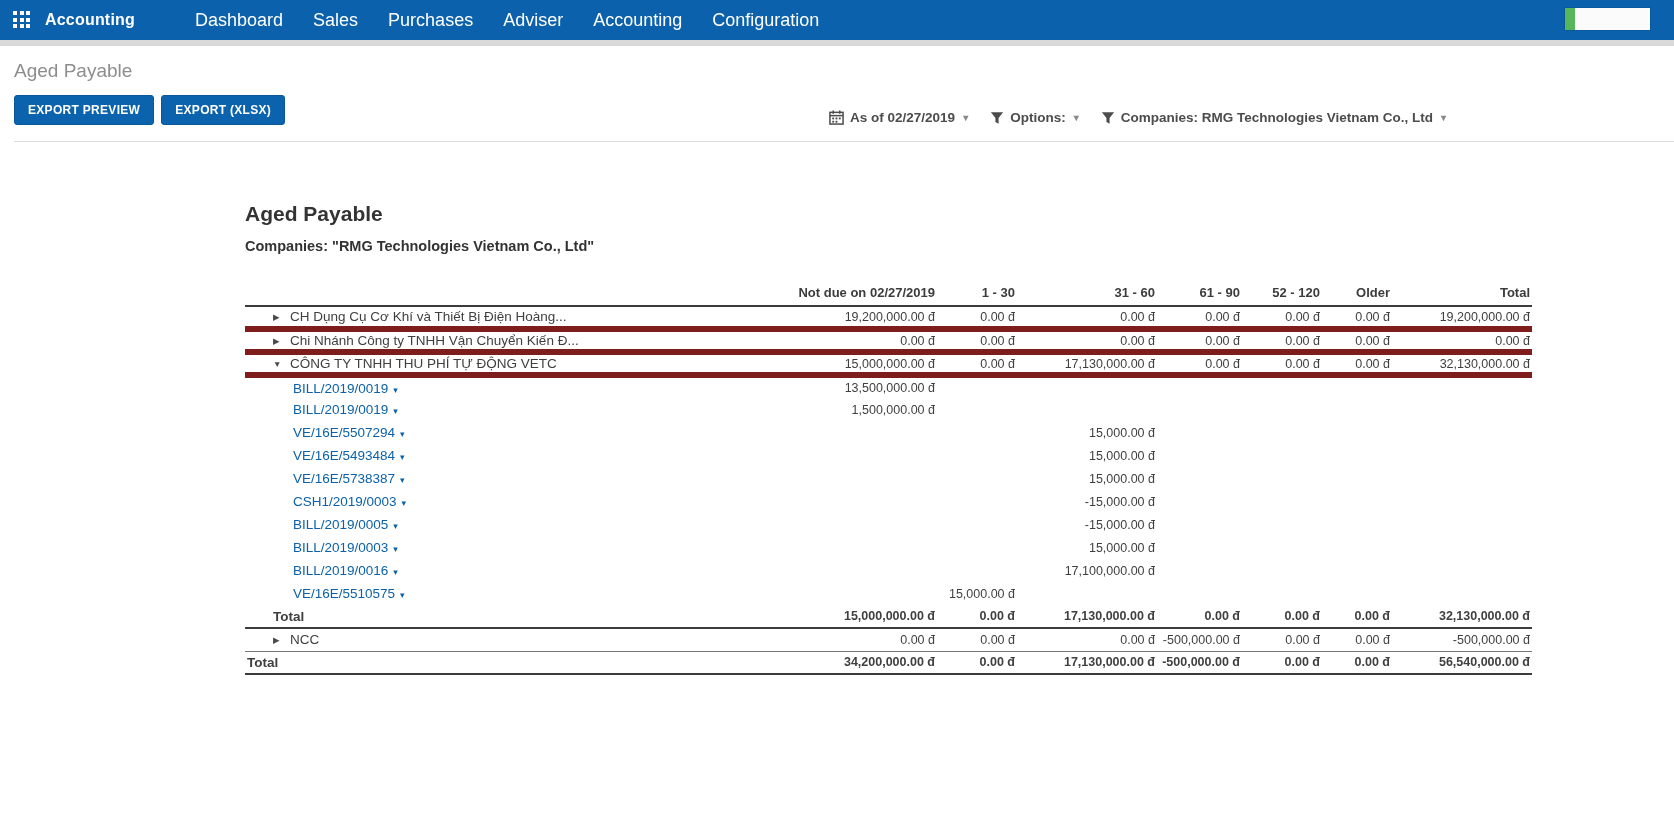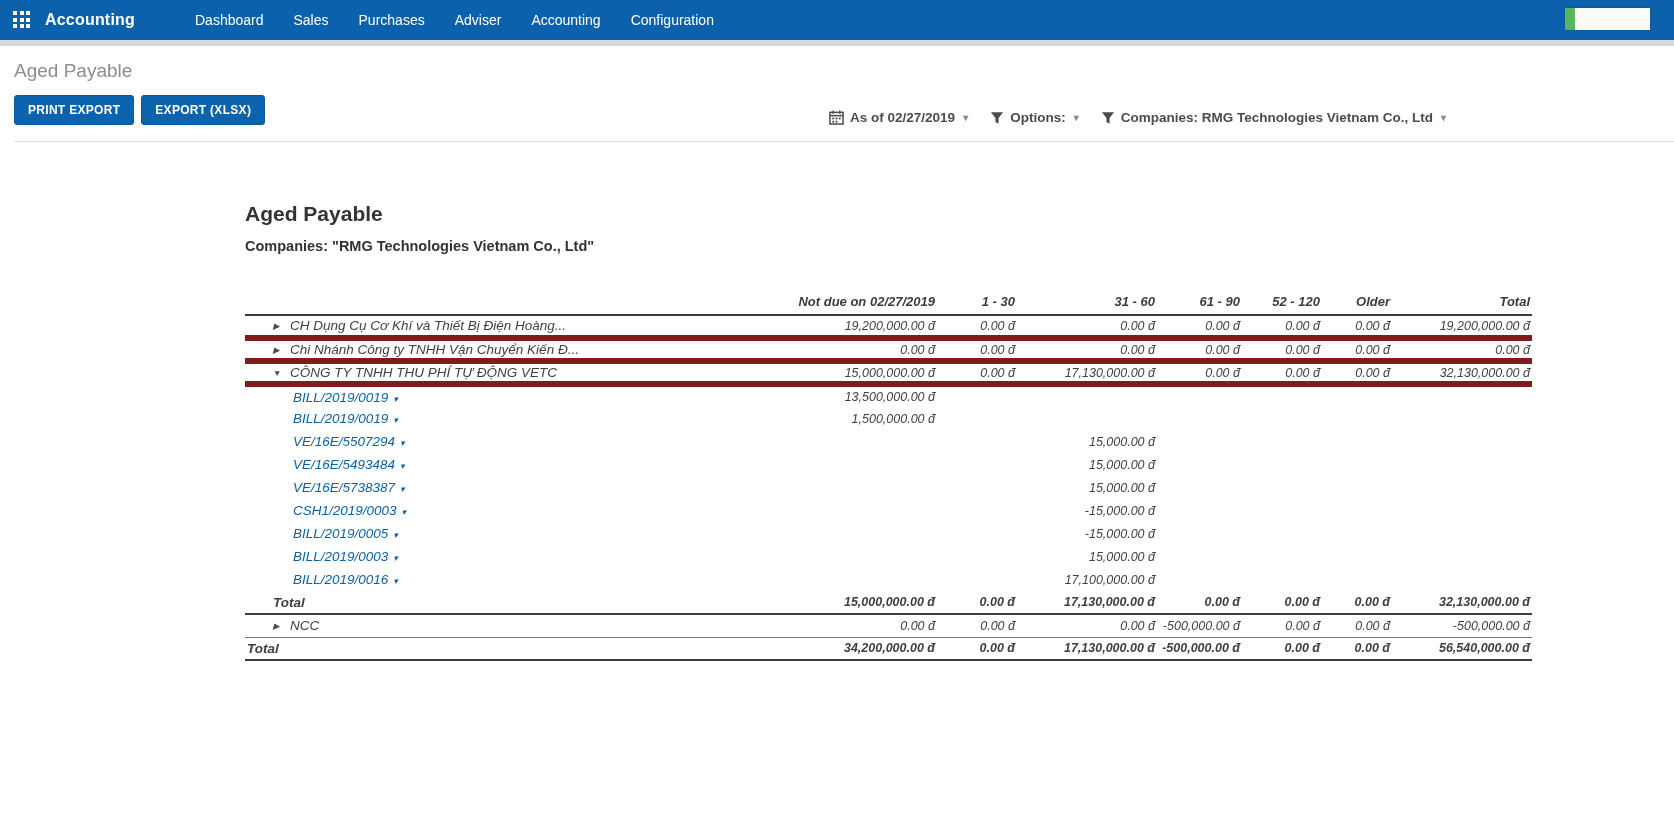--- a/index.html
+++ b/index.html
@@ -5,21 +5,21 @@
   * { margin:0; padding:0; box-sizing:border-box; }
   html,body { width:1674px; height:826px; overflow:hidden; background:#fff;
               font-family:"Liberation Sans", sans-serif; }
 
   
   .topbar { height:40px; background:#0b61ab; display:flex; align-items:center; color:#fff; position:relative; }
   .apps-icon { width:18px; height:18px; margin:0 14px 0 13px; display:grid;
                grid-template-columns:repeat(3,4px); grid-template-rows:repeat(3,4px); gap:2.5px; cursor:pointer; }
   .apps-icon span { background:#fff; width:4px; height:4px; }
   .brand { font-size:16px; font-weight:700; letter-spacing:.2px; margin-right:60px; cursor:pointer; }
-  .menu { list-style:none; display:flex; gap:30px; font-size:14px; }
+  .menu { list-style:none; display:flex; gap:30px; font-size:18px; }
   .menu li { cursor:pointer; }
   .nav-strip { height:6px; background:#d9d9d9; }
   .progress-widget { position:absolute; right:24px; top:8px; width:85px; height:22px; background:#fbfbfb;
                      box-shadow:0 0 0 1px rgba(0,0,0,.08); display:flex; }
   .progress-fill { width:10px; height:100%; background:#57b65b; }
 
   
   .control-panel { padding:10px 0 0 14px; background:#fff; }
   .breadcrumb { font-size:19px; color:#8d8d8d; margin:4px 0 12px 0; cursor:pointer; }
   .cp-row { display:flex; align-items:center; }
@@ -34,21 +34,21 @@
   .cp-divider { border:none; border-top:1px solid #dcdcdc; margin-top:16px; }
 
   
   .sheet { padding:60px 0 0 245px; }
   .report-title { font-size:21px; font-weight:600; color:#333; }
   .report-subtitle { font-size:14.5px; font-weight:700; color:#333; margin-top:12px; }
   .intro-placeholder { margin-top:28px; width:905px; font-size:14px; color:#c9cdd1;
                        border-bottom:1px solid #d8d8d8; padding-bottom:6px; cursor:text; }
 
   
-  table { border-collapse:collapse; margin-top:36px; table-layout:fixed; width:1287px;font-style:italic; }
+  table { border-collapse:collapse; margin-top:27px; table-layout:fixed; width:1287px; }
   col.c-name  { width:457px; }
   col.c-v0 { width:235px; } col.c-v1 { width:80px; }  col.c-v2 { width:140px; }
   col.c-v3 { width:85px; }  col.c-v4 { width:80px; }  col.c-v5 { width:70px; }
   col.c-v6 { width:140px; }
   th { font-size:13px; font-weight:700; color:#3c3c3c; text-align:right; padding:4px 2px 5px 2px;
        border-bottom:2px solid #3c3c3c; }
   td { height:23px; font-size:12.5px; color:#3f3f3f; padding:1px 2px; }
   td.num { text-align:right; white-space:nowrap; }
   td.name { font-size:13.5px; white-space:nowrap; overflow:hidden; }
 
@@ -93,21 +93,21 @@
     </ul>
   <div class="progress-widget">
     <div class="progress-fill" id="progress-fill" style="width: 12%; background: rgb(87, 182, 91);"></div>
   </div>
 </nav>
 <div class="nav-strip"></div>
 
 <div class="control-panel">
   <div class="breadcrumb">Aged Payable</div>
   <div class="cp-row">
-    <button class="btn">PRINT EXPORT</button>
+    <button class="btn">EXPORT PREVIEW</button>
     <button class="btn">EXPORT (XLSX)</button>
     <div class="filters">
       <span class="filter">
         <svg width="15" height="15" viewBox="0 0 16 16">
           <rect x="1" y="2.5" width="14" height="12.5" fill="none" stroke="#4c4c4c" stroke-width="1.6"></rect>
           <line x1="1" y1="6" x2="15" y2="6" stroke="#4c4c4c" stroke-width="1.6"></line>
           <line x1="4.5" y1="0.5" x2="4.5" y2="4" stroke="#4c4c4c" stroke-width="1.6"></line>
           <line x1="11.5" y1="0.5" x2="11.5" y2="4" stroke="#4c4c4c" stroke-width="1.6"></line>
           <rect x="3.5" y="8" width="2" height="2" fill="#4c4c4c"></rect>
             <rect x="7" y="8" width="2" height="2" fill="#4c4c4c"></rect>
@@ -278,20 +278,30 @@
         <tr class="row-child">
           <td class="name indent-child"><a class="bill-link">BILL/2019/0016</a><span class="bill-caret">▾</span></td>
           <td class="num"></td>
           <td class="num"></td>
           <td class="num">17,100,000.00 đ</td>
           <td class="num"></td>
           <td class="num"></td>
           <td class="num"></td>
           <td class="num"></td>
         </tr>
+        <tr class="row-child">
+          <td class="name indent-child"><a class="bill-link">VE/16E/5510575</a><span class="bill-caret">▾</span></td>
+          <td class="num"></td>
+          <td class="num">15,000.00 đ</td>
+          <td class="num"></td>
+          <td class="num"></td>
+          <td class="num"></td>
+          <td class="num"></td>
+          <td class="num"></td>
+        </tr>
         <tr class="row-subtotal">
           <td class="name indent-subtotal"><span>Total</span></td>
           <td class="num">15,000,000.00 đ</td>
           <td class="num">0.00 đ</td>
           <td class="num">17,130,000.00 đ</td>
           <td class="num">0.00 đ</td>
           <td class="num">0.00 đ</td>
           <td class="num">0.00 đ</td>
           <td class="num">32,130,000.00 đ</td>
         </tr>

